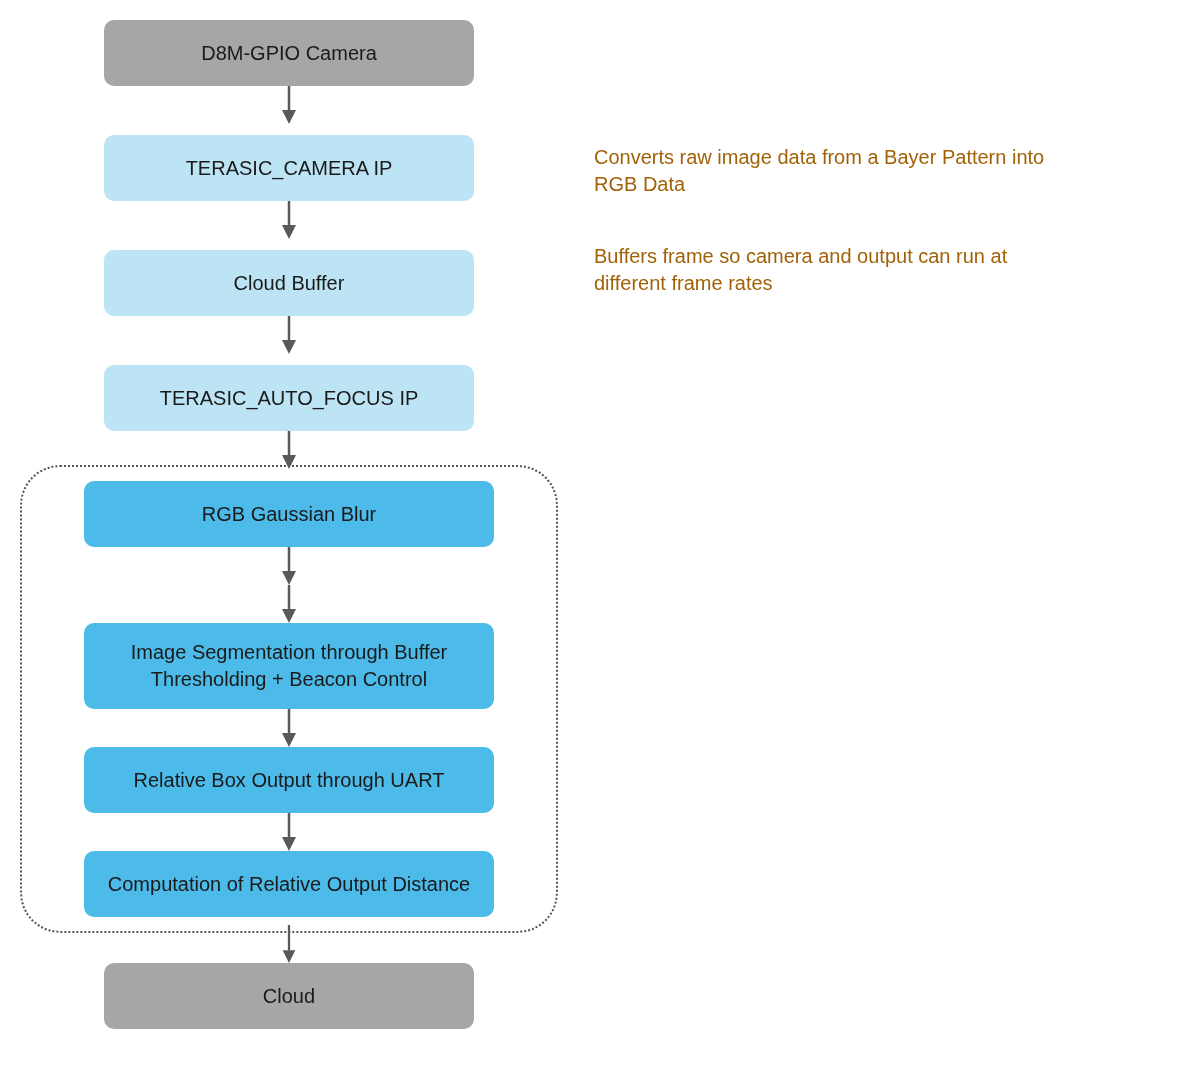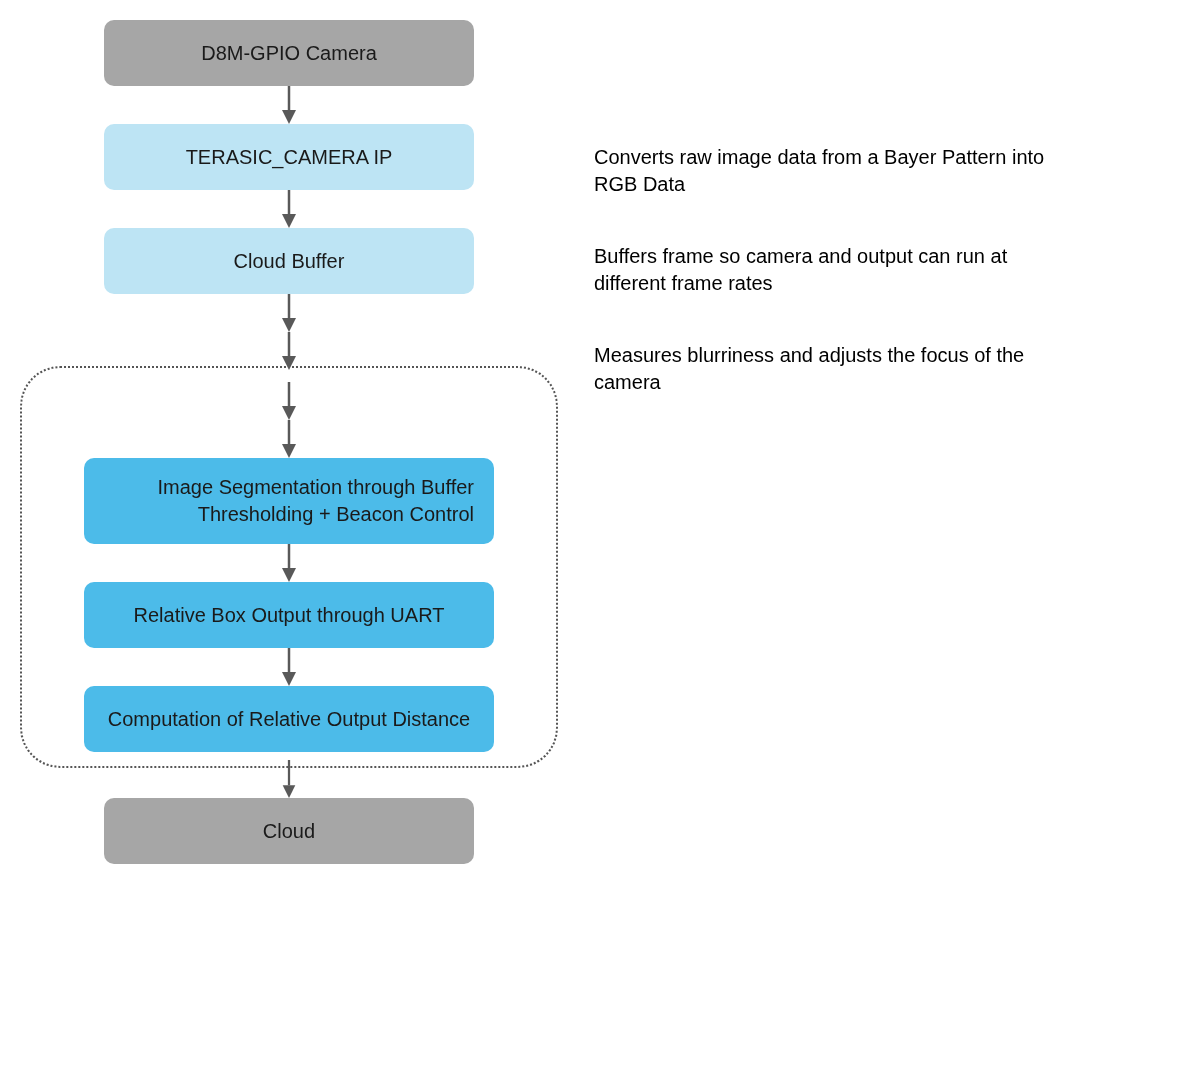--- a/index.html
+++ b/index.html
@@ -16,38 +16,39 @@
     align-items: flex-start;
   }
   .flow-column {
     display: flex;
     flex-direction: column;
     align-items: center;
     position: relative;
   }
   .node {
     border-radius: 10px;
-    text-align: right;
+    text-align: center;
     font-size: 20px;
     color: #1a1a1a;
     display: flex;
     align-items: center;
     justify-content: center;
     padding: 12px 20px;
     line-height: 1.35;
   }
   .node-gray {
     background: #a6a6a6;
     width: 370px;
     height: 66px;
   }
   .node-lightblue {
     background: #bde4f4;
     width: 370px;
     height: 66px;
+    margin-top: 11px;
   }
   .node-blue {
     background: #4cbbe9;
     width: 410px;
     height: 66px;
   }
   .node-blue.tall {
     height: 86px;
   }
   .arrow {
@@ -70,21 +71,21 @@
     position: relative;
     z-index: 1;
   }
   .annotations {
     display: flex;
     flex-direction: column;
     margin-left: 36px;
     margin-top: 124px;
     gap: 45px;
     font-size: 20px;
-    color: #000000;
+    color: #a16207;
     line-height: 1.35;
   }
   .annotation {
     max-width: 480px;
   }
 </style>
 </head>
 <body>
 
 <div class="diagram-container">
@@ -116,30 +117,36 @@
       <span>Cloud Buffer</span>
     </div>
 
     <div class="arrow">
       <svg width="20" height="38" viewBox="0 0 20 38">
         <line x1="10" y1="0" x2="10" y2="24" stroke="#595959" stroke-width="2.5"></line>
         <polygon points="10,38 3,24 17,24" fill="#595959"></polygon>
       </svg>
     </div>
 
+    <div class="node node-lightblue">
+      <span>TERASIC_AUTO_FOCUS IP</span>
+    </div>
 
     <div class="arrow" style="position:relative; z-index:2;">
       <svg width="20" height="38" viewBox="0 0 20 38">
         <line x1="10" y1="0" x2="10" y2="24" stroke="#595959" stroke-width="2.5"></line>
         <polygon points="10,38 3,24 17,24" fill="#595959"></polygon>
       </svg>
     </div>
 
     <div class="dotted-group">
 
+      <div class="node node-blue">
+        <span>RGB Gaussian Blur</span>
+      </div>
 
       <div class="arrow">
         <svg width="20" height="38" viewBox="0 0 20 38">
           <line x1="10" y1="0" x2="10" y2="24" stroke="#595959" stroke-width="2.5"></line>
           <polygon points="10,38 3,24 17,24" fill="#595959"></polygon>
         </svg>
       </div>
 
 
       <div class="arrow">
@@ -190,17 +197,14 @@
 
   </div>
 
   <div class="annotations">
     <div class="annotation">
       <span>Converts raw image data from a Bayer Pattern into RGB Data</span>
     </div>
     <div class="annotation">
       <span>Buffers frame so camera and output can run at different frame rates</span>
     </div>
-    <div class="annotation">
-      <span>Measures blurriness and adjusts the focus of the camera</span>
-    </div>
   </div>
 </div>
 
 </body></html>

